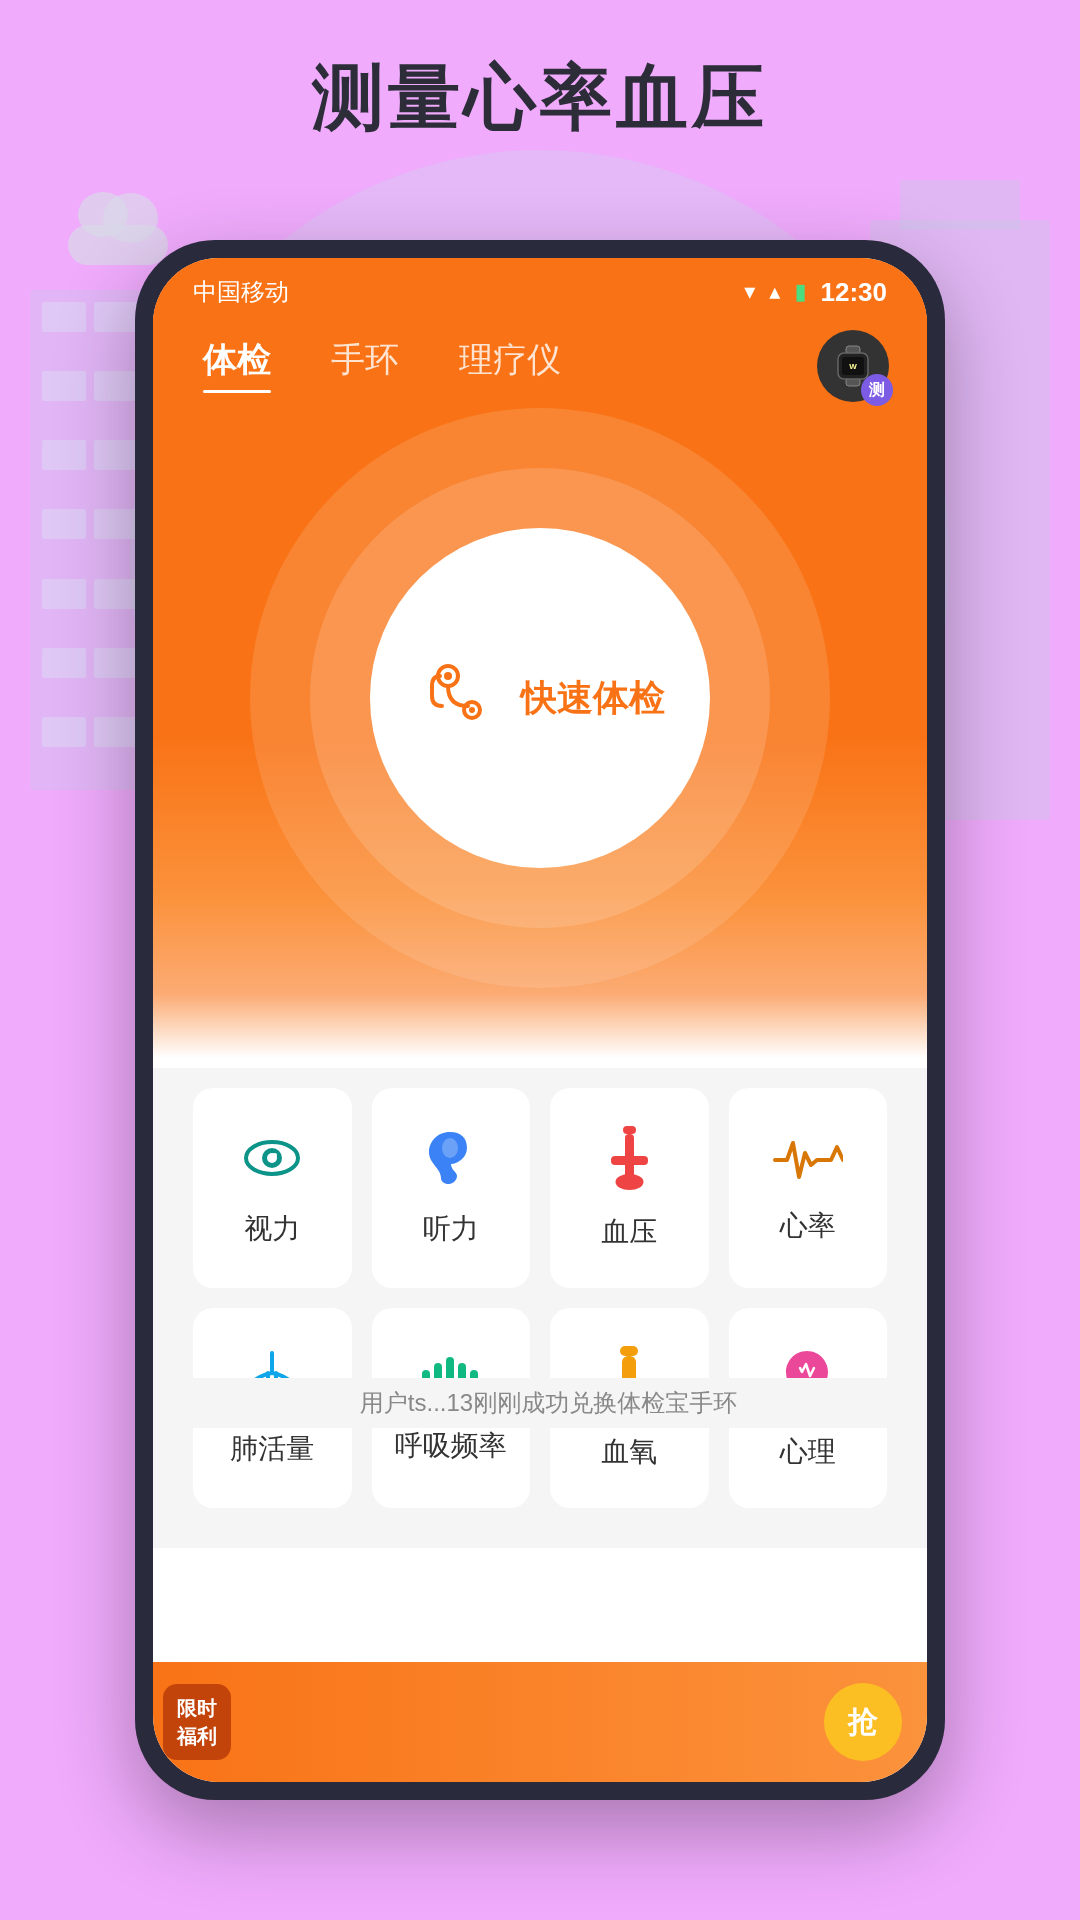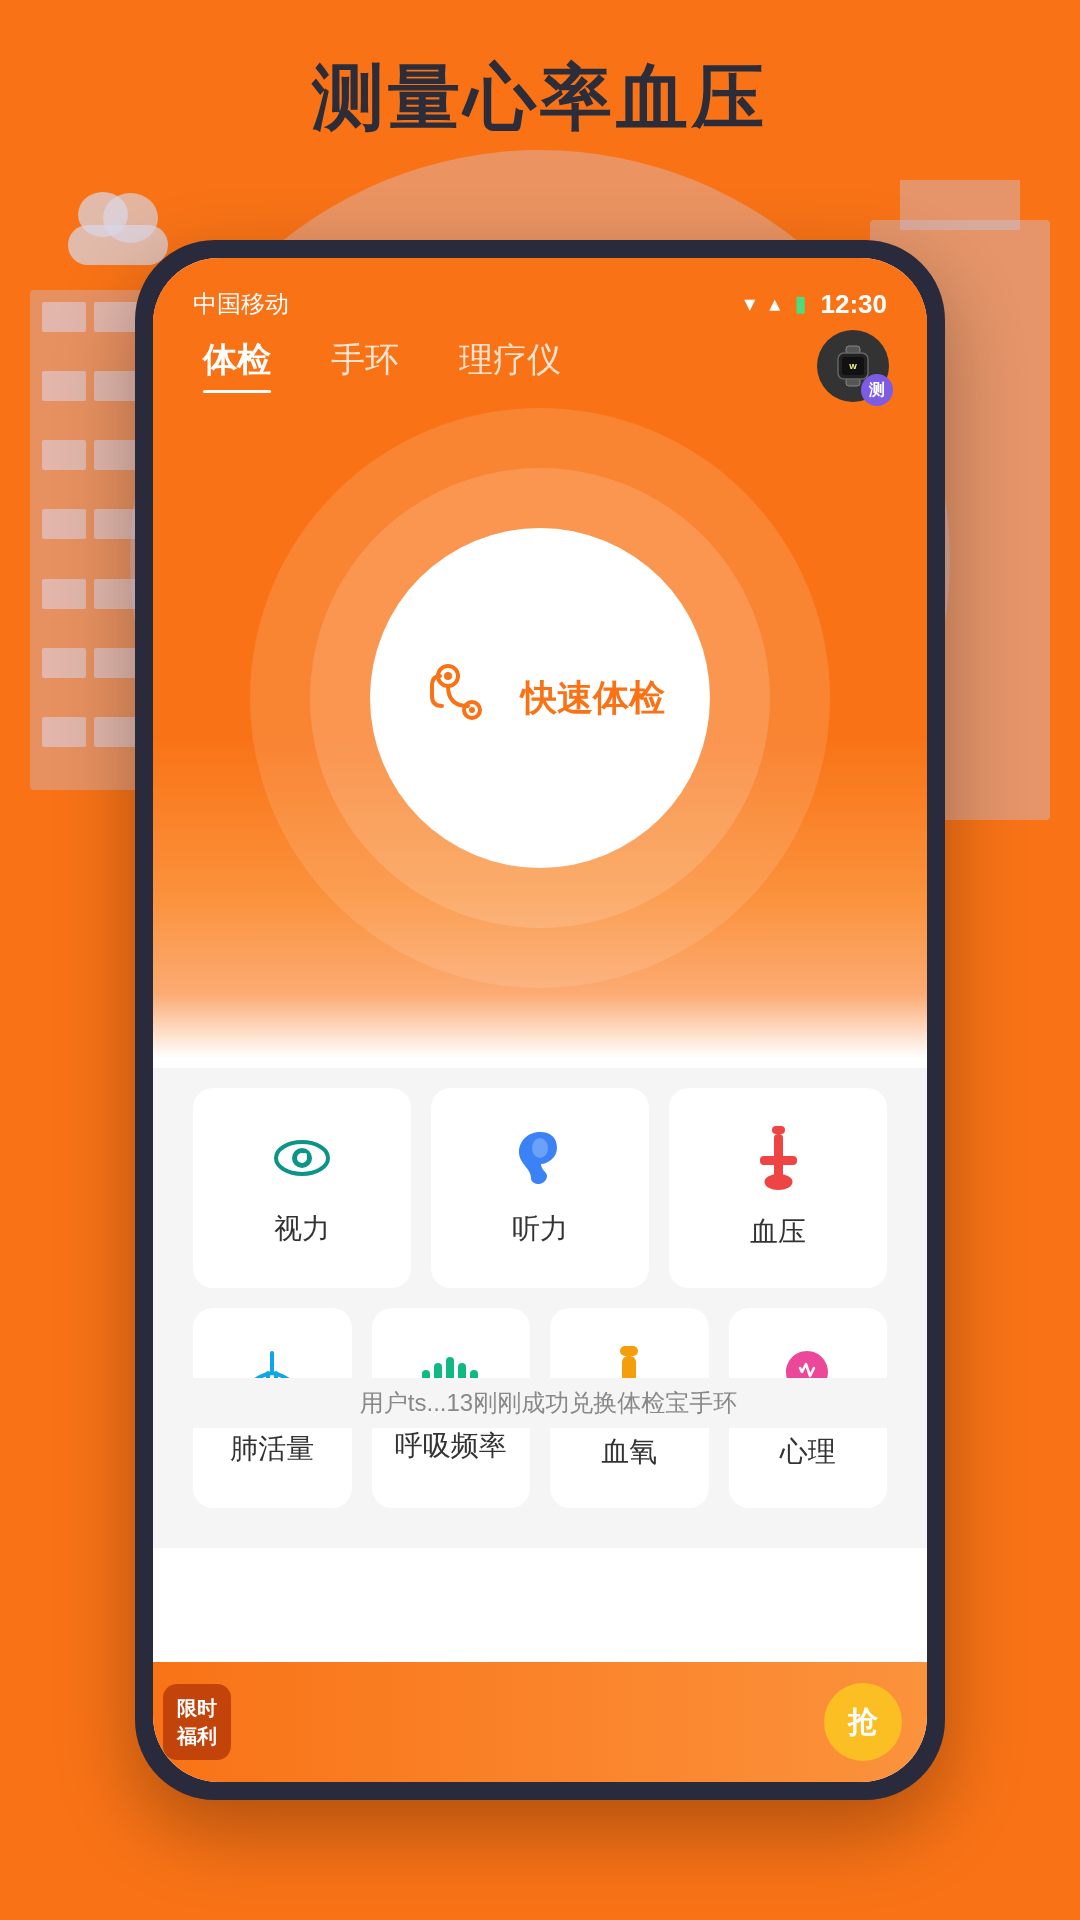--- a/index.html
+++ b/index.html
@@ -10,21 +10,21 @@
       font-family: -apple-system, 'PingFang SC', 'Hiragino Sans GB', sans-serif;
       overflow: hidden;
       position: relative;
     }
 
     
     .bg-container {
       position: absolute;
       top: 0; left: 0;
       width: 100%; height: 100%;
-      background: #f97316;
+      background: #f0abfc;
       padding-left: 15px;
     }
 
     
     .purple-circle {
       position: absolute;
       top: 150px;
       left: 50%;
       transform: translateX(-50%);
       width: 820px;
@@ -126,21 +126,21 @@
       right: 18px;
       bottom: 18px;
       background: #fff;
       border-radius: 66px;
       overflow: hidden;
     }
 
     
     .status-bar {
       position: absolute;
-      top: 16px; left: 0; right: 0;
+      top: 4px; left: 0; right: 0;
       height: 60px;
       background: #f97316;
       display: flex;
       align-items: center;
       padding: 0 40px;
       z-index: 10;
     }
     .status-carrier {
       color: white;
       font-size: 24px;
@@ -505,20 +505,28 @@
               <svg width="45" height="65" viewBox="0 0 45 65">
                 <rect x="16" y="0" width="13" height="8" rx="4" fill="#ef4444"></rect>
                 <rect x="18" y="8" width="9" height="45" rx="4" fill="#ef4444"></rect>
                 <rect x="4" y="30" width="37" height="9" rx="4" fill="#ef4444"></rect>
                 <ellipse cx="22.5" cy="56" rx="14" ry="8" fill="#ef4444"></ellipse>
               </svg>
             </div>
             <span class="grid-item-label">血压</span>
           </div>
 
+          <div class="grid-item">
+            <div class="grid-item-icon icon-hr">
+              <svg width="70" height="50" viewBox="0 0 70 50">
+                <polyline points="2,25 14,25 20,8 26,42 32,18 38,30 44,25 58,25 64,12 70,25" stroke="#d97706" stroke-width="4" fill="none" stroke-linejoin="round" stroke-linecap="round"></polyline>
+              </svg>
+            </div>
+            <span class="grid-item-label">心率</span>
+          </div>
         </div>
 
         <div class="grid-row">
 
           <div class="grid-item">
             <div class="grid-item-icon icon-lung">
               <svg width="65" height="60" viewBox="0 0 65 60">
                 <path d="M32 5 L32 25" stroke="#0ea5e9" stroke-width="4" stroke-linecap="round"></path>
                 <path d="M32 25 C32 25 10 28 8 44 C6 56 18 58 24 52 C28 48 28 40 28 40 L28 25" stroke="#0ea5e9" stroke-width="4" fill="none" stroke-linecap="round"></path>
                 <path d="M32 25 C32 25 54 28 56 44 C58 56 46 58 40 52 C36 48 36 40 36 40 L36 25" stroke="#0ea5e9" stroke-width="4" fill="none" stroke-linecap="round"></path>

